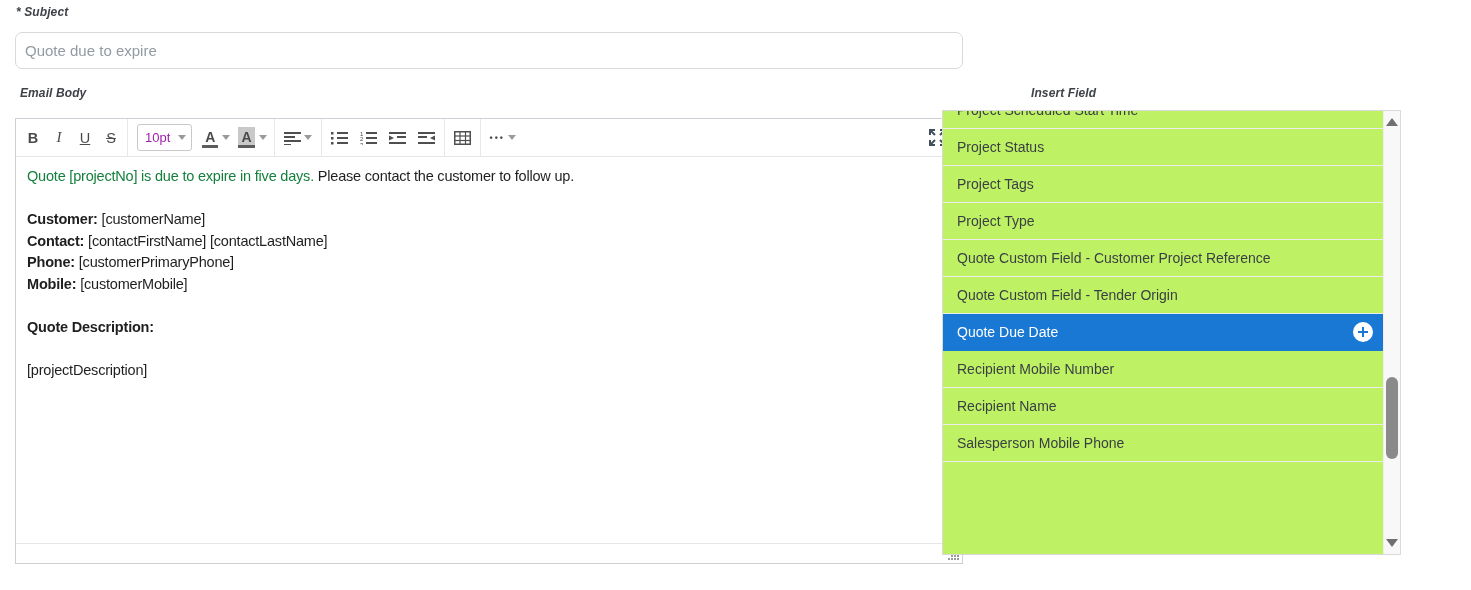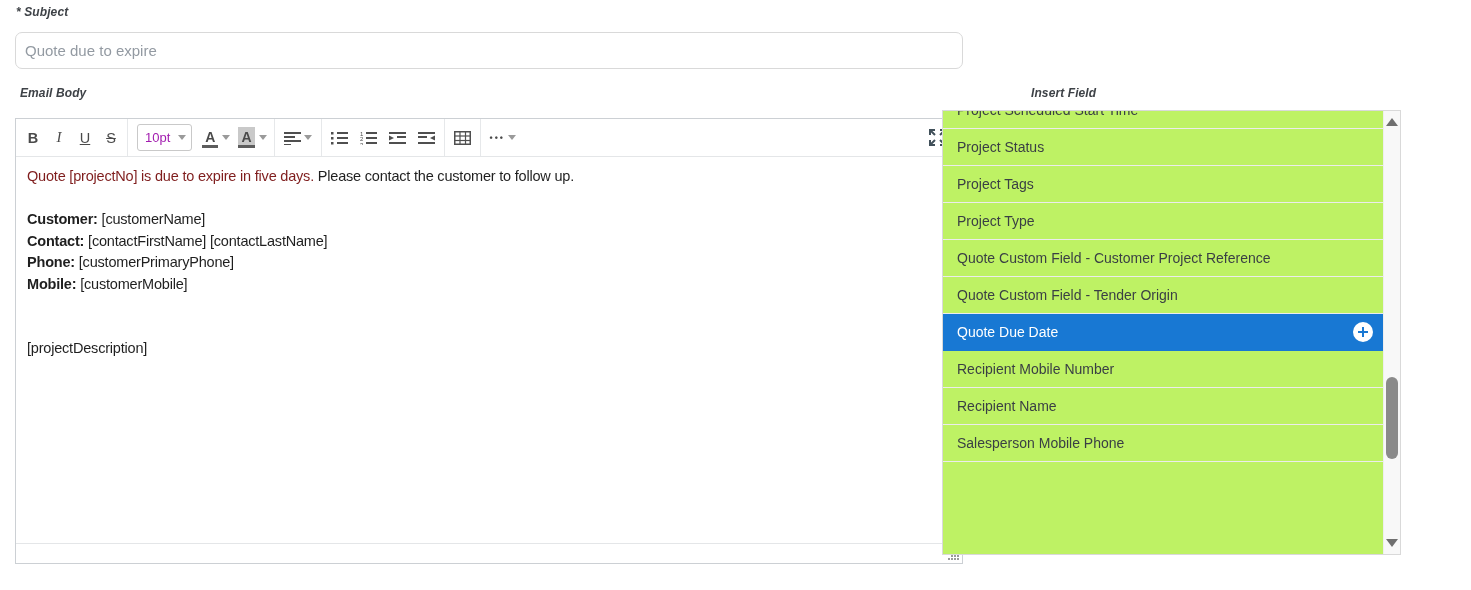--- a/index.html
+++ b/index.html
@@ -40,21 +40,21 @@
   .color-a { font-size:14px; font-weight:700; color:#4a4a4a; line-height:1;
     padding:3px 3px 1px; border-bottom:3px solid #5d5d5d; }
   .color-a.bg { background:#c9c9c9; }
   .icon-btn { display:flex; align-items:center; justify-content:center; padding:0 6px; cursor:pointer; gap:3px; }
   .dots { font-size:9px; letter-spacing:2px; color:#4a4a4a; font-weight:700; }
   #fullscreen-btn { margin-left:auto; margin-right:6px; }
 
   #editor-content { position:absolute; top:39px; bottom:21px; left:0; right:0;
     padding:8px 11px; font-size:14.5px; letter-spacing:-0.2px; line-height:21.5px; color:#1f1f1f; overflow:hidden; }
   .line { min-height:21.5px; }
-  .red-text { color:#7f1d1d; }
+  .red-text { color:#15803d; }
   #editor-statusbar { position:absolute; bottom:0; left:0; right:0; height:20px;
     border-top:1px solid #e4e6e8; }
   #resize-grip { position:absolute; right:2px; bottom:2px; width:13px; height:13px; cursor:nwse-resize; }
 
   
   #insert-panel { position:absolute; left:942px; top:110px; width:459px; height:445px;
     border:1px solid #d9d9d9; background:#bef264; overflow:hidden; }
   #rows-viewport { position:absolute; left:0; top:0; bottom:0; right:17px; overflow:hidden; }
   #rows { position:absolute; left:0; right:0; top:-19px; }
   .row { height:37px; line-height:36px; border-bottom:1px solid #ececec; padding:0 14px;
@@ -206,20 +206,23 @@
     </div>
     <div class="line">
       <b>Phone:</b>
       <span>[customerPrimaryPhone]</span>
     </div>
     <div class="line">
       <b>Mobile:</b>
       <span>[customerMobile]</span>
     </div>
     <div class="line"></div>
+    <div class="line">
+      <b>Quote Description:</b>
+    </div>
     <div class="line"></div>
     <div class="line">[projectDescription]</div>
   </div>
 
   <div id="editor-statusbar">
     <svg id="resize-grip" width="13" height="13">
       <rect x="10" y="1" width="2" height="2" fill="#9a9a9a"></rect>
       <rect x="7" y="4" width="2" height="2" fill="#9a9a9a"></rect>
         <rect x="10" y="4" width="2" height="2" fill="#9a9a9a"></rect>
       <rect x="4" y="7" width="2" height="2" fill="#9a9a9a"></rect>

